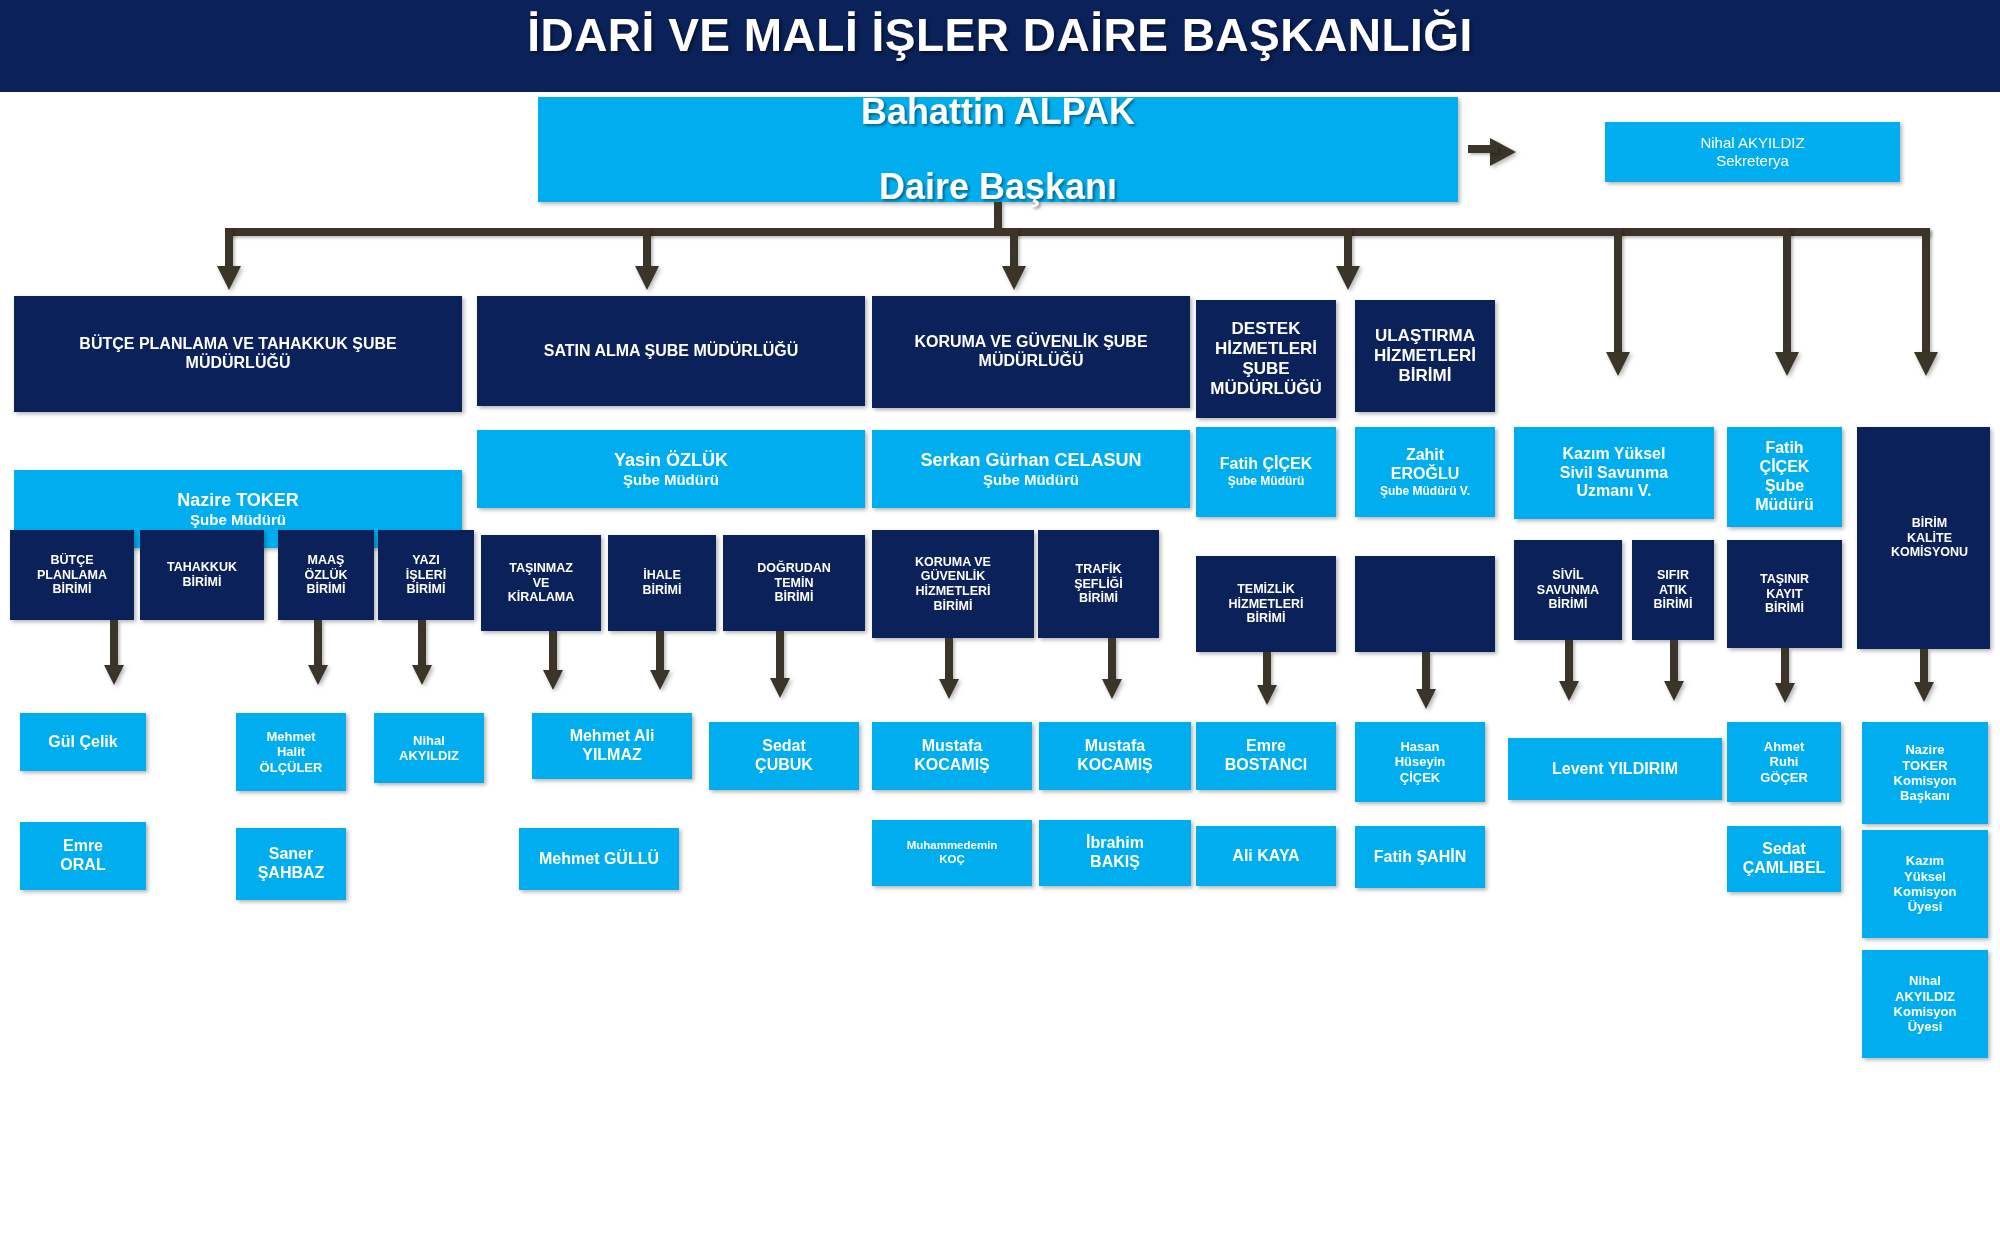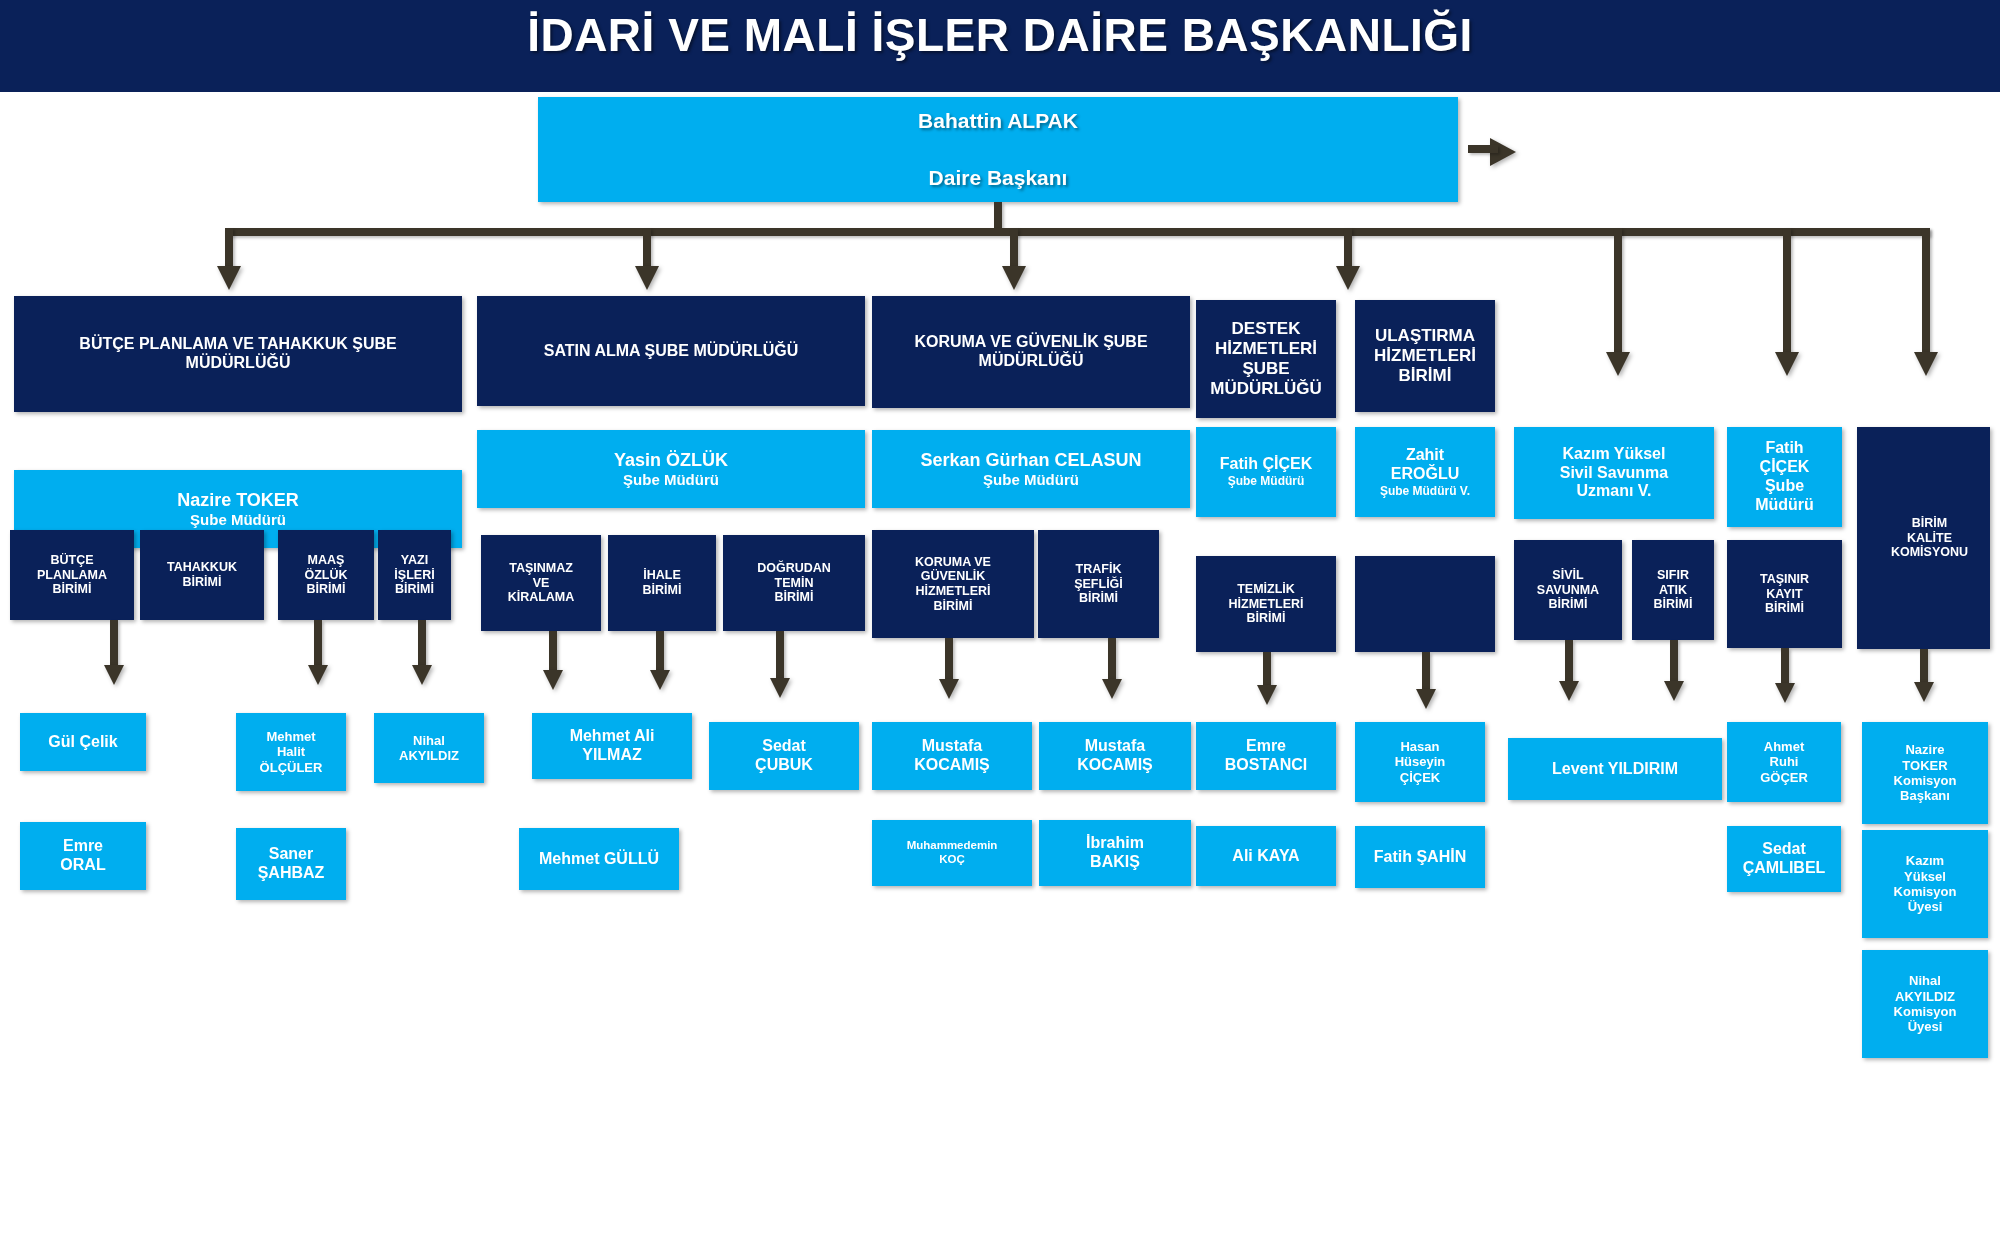--- a/index.html
+++ b/index.html
@@ -35,21 +35,21 @@
     padding:2px 3px;
   }
   .navy{background:#0A2159;}
   .cyan{background:#00AEEF;}
   .box .l1{display:block;}
   .box .l2{display:block;}
   .box .l3{display:block;}
   .box .l4{display:block;}
 
   
-  .t-root{font-size:21px;font-weight:bold;text-shadow:2px 2px 3px rgba(0,0,0,.4);gap:32px;}
+  .t-root{font-size:36px;font-weight:bold;text-shadow:2px 2px 3px rgba(0,0,0,.4);gap:32px;}
   .t-sec{font-size:15px;font-weight:normal;}
   .t-dept{font-size:16px;font-weight:bold;}
   .t-dept-sm{font-size:17px;font-weight:bold;}
   .t-mgr{font-size:18px;font-weight:bold;}
   .t-mgr-sub{font-size:15px;font-weight:bold;}
   .t-mgr-sm{font-size:16px;font-weight:bold;}
   .t-mgr-sm-sub{font-size:12px;font-weight:bold;}
   .t-unit-sm{font-size:12.5px;font-weight:bold;}
   .t-person{font-size:16px;font-weight:bold;}
   .t-person-sm{font-size:13px;font-weight:bold;}
@@ -90,20 +90,24 @@
   <div class="header-title">İDARİ VE MALİ İŞLER DAİRE BAŞKANLIĞI</div>
 
   <div class="box cyan t-root" style="left:538px;top:97px;width:920px;height:105px;">
     <span class="l1">Bahattin ALPAK</span>
     <span class="l2">Daire Başkanı</span>
   </div>
 
   <div class="arrow-right" style="left:1490px;top:138px;"></div>
   <div class="conn hbar" style="left:1468px;top:145px;width:30px;"></div>
 
+  <div class="box cyan t-sec" style="left:1605px;top:122px;width:295px;height:60px;">
+    <span class="l1">Nihal AKYILDIZ</span>
+    <span class="l2">Sekreterya</span>
+  </div>
 
   <div class="conn vbar" style="left:994px;top:202px;height:26px;"></div>
   <div class="conn hbar" style="left:225px;top:228px;width:1705px;"></div>
 
   <div class="conn vbar" style="left:225px;top:228px;height:42px;"></div>
   <div class="arrow" style="left:217px;top:266px;"></div>
 
   <div class="conn vbar" style="left:643px;top:228px;height:42px;"></div>
   <div class="arrow" style="left:635px;top:266px;"></div>
 
@@ -204,21 +208,21 @@
     <span class="l1">TAHAKKUK</span>
     <span class="l2">BİRİMİ</span>
   </div>
 
   <div class="box navy t-unit-sm" style="left:278px;top:530px;width:96px;height:90px;">
     <span class="l1">MAAŞ</span>
     <span class="l2">ÖZLÜK</span>
     <span class="l3">BİRİMİ</span>
   </div>
 
-  <div class="box navy t-unit-sm" style="left:378px;top:530px;width:73px;height:90px;">
+  <div class="box navy t-unit-sm" style="left:378px;top:530px;width:96px;height:90px;">
     <span class="l1">YAZI</span>
     <span class="l2">İŞLERİ</span>
     <span class="l3">BİRİMİ</span>
   </div>
 
   <div class="box navy t-unit-sm" style="left:481px;top:535px;width:120px;height:96px;">
     <span class="l1">TAŞINMAZ</span>
     <span class="l2">VE</span>
     <span class="l3">KİRALAMA</span>
   </div>

